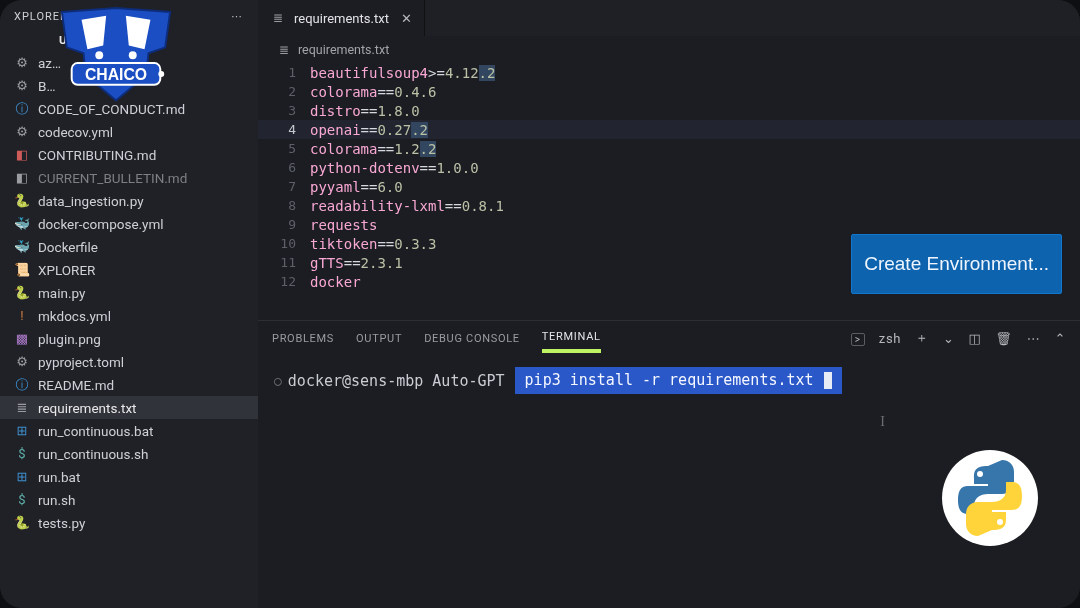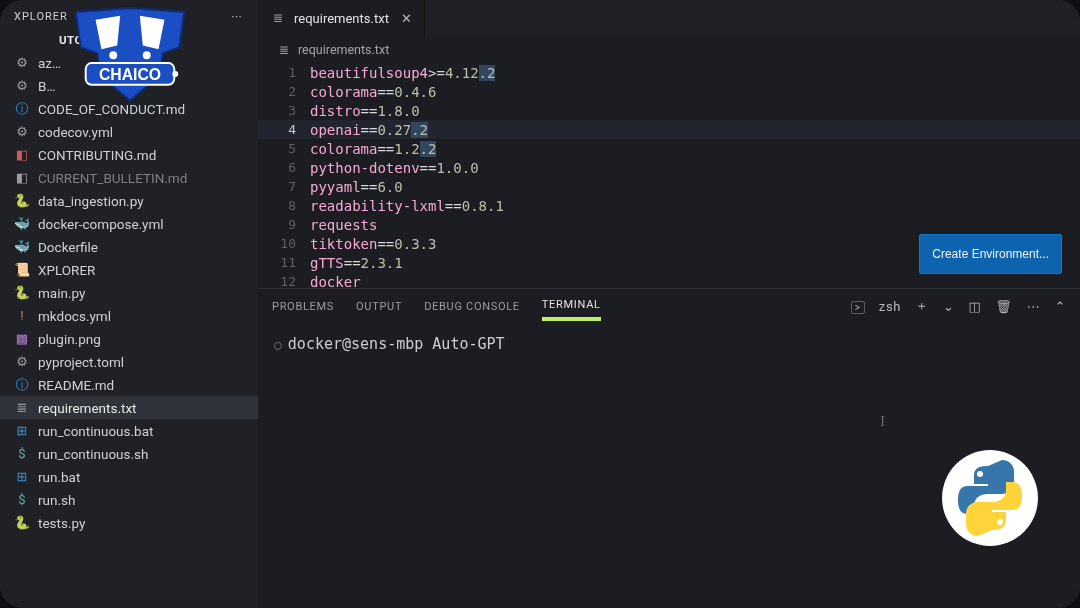--- a/index.html
+++ b/index.html
@@ -94,27 +94,27 @@
   .tok-name { color: #f9a8d4; }
   .tok-op { color: #d5d8df; }
   .tok-ver { color: #bac1a6; text-align: center; }
   .sel { background: #33465f; }
 
   .create-env-btn {
     position: absolute;
     right: 18px; top: 234px;
     background: #0d63ad; color: #eef5ff;
     border: 1px solid #1177ce;
-    padding: 12px 12px; font-size: 12px;
+    padding: 18px 12px; font-size: 19px;
     border-radius: 2px; cursor: pointer;
   }
 
   
   .panel {
-    height: 320px;
+    height: 288px;
     border-top: 1px solid #2b2e34;
     background: #1b1d22;
     display: flex; flex-direction: column;
   }
   .panel-tabs {
     display: flex; align-items: center;
     height: 34px;
     padding: 0 14px;
     gap: 22px;
     font-size: 11px; letter-spacing: 0.7px;
@@ -158,21 +158,21 @@
   .ic-purple { color: #b07dcf; }
   .ic-gray { color: #9a9ca2; }
   .ic-teal { color: #5fb0aa; }
   .ic-red { color: #cf5a5a; }
 
   .file-glyph { font-size: 12px; width: 16px; text-align: center; }
 
   
   .logo-overlay {
     position: absolute;
-    top: 6px; left: 66px;
+    top: 6px; left: 52px;
     width: 128px; height: 96px;
     pointer-events: none;
   }
   .python-badge {
     position: absolute; right: 40px; bottom: 60px;
     width: 100px; height: 100px;
     pointer-events: none;
   }
 
   svg { display: block; }
@@ -361,20 +361,24 @@
           <span>◫</span>
           <span>🗑</span>
           <span>⋯</span>
           <span>⌃</span>
         </span>
       </div>
       <div class="terminal-body">
         <div class="prompt-line">
           <span class="prompt-circle">○</span>
           <span class="prompt-text">docker@sens-mbp Auto-GPT</span>
+          <span class="cmd-highlight">
+            <span>pip3 install -r requirements.txt</span>
+            <span class="cursor"></span>
+          </span>
         </div>
       </div>
       <span class="ibeam">I</span>
     </div>
 
   </div>
 
   <div class="logo-overlay">
     <svg viewBox="0 0 130 100">
       <path d="M10,6 L65,2 L120,6 L115,42 L98,48 L96,70 L65,96 L34,70 L32,48 L15,42 Z" fill="#1b4ec2" stroke="#0d2c7a" stroke-width="2"></path>

